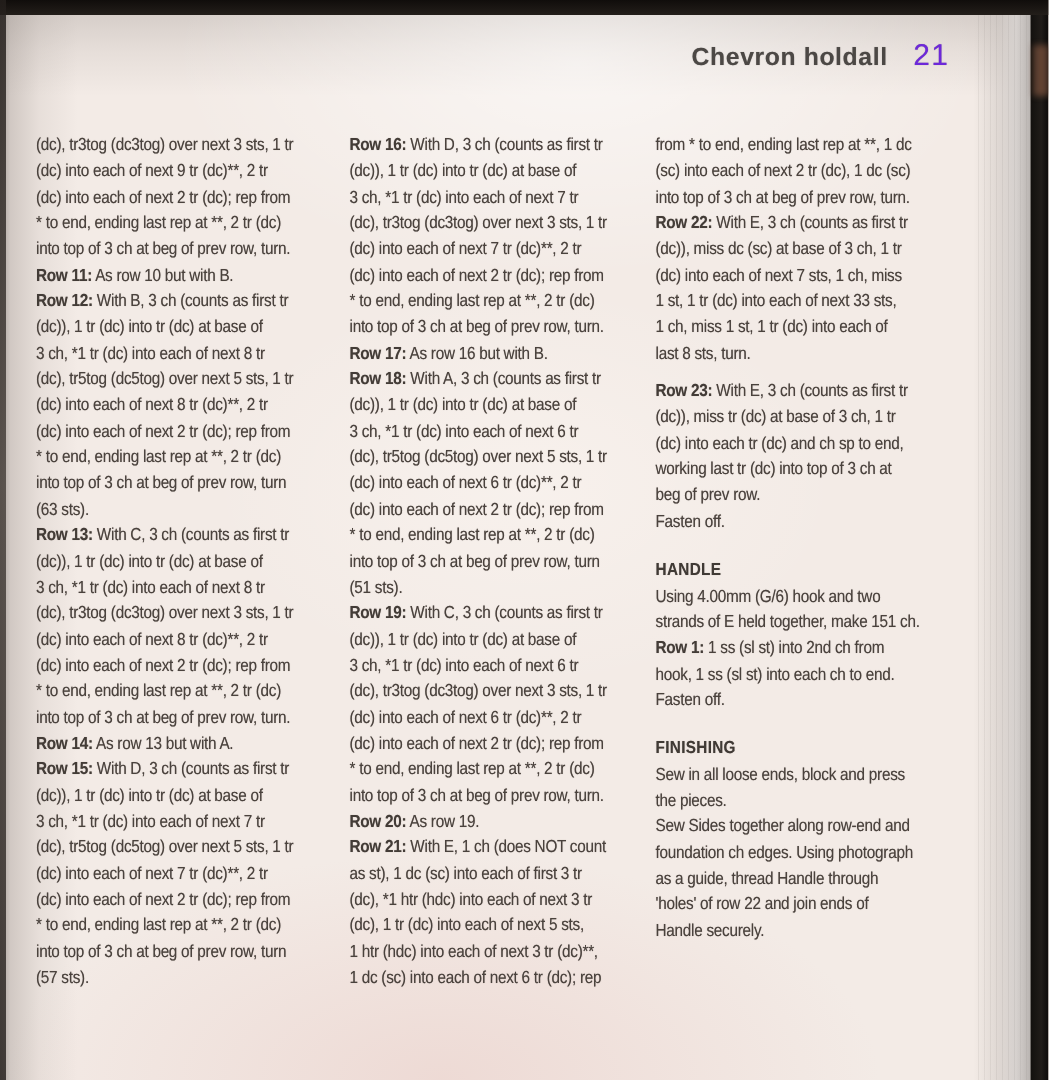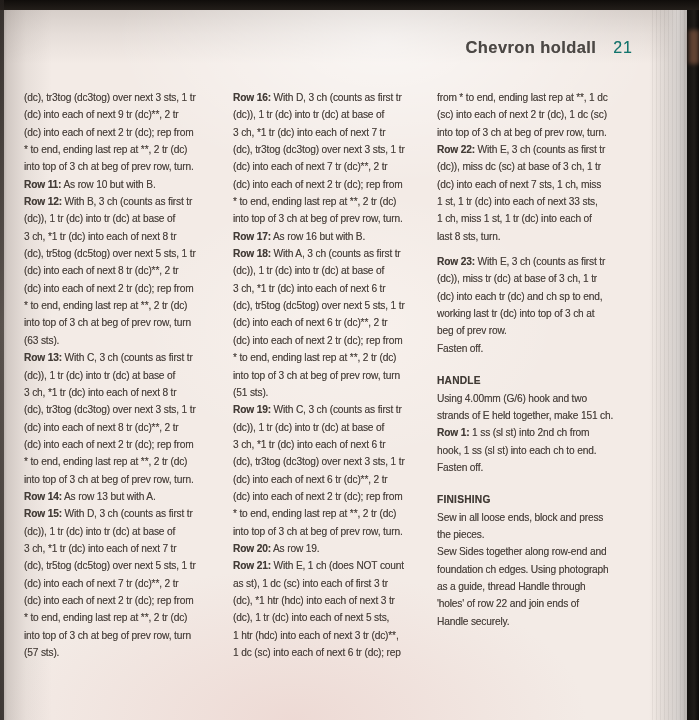--- a/index.html
+++ b/index.html
@@ -24,23 +24,23 @@
   .page-edge-strip{
     position:absolute;top:0;right:12px;width:38px;height:100%;
     background:
       repeating-linear-gradient(to right, rgba(255,255,255,0) 0 3px, rgba(120,114,110,0.10) 3px 4px),
       linear-gradient(to right, rgba(200,194,190,0) 0%, rgba(196,190,186,0.45) 45%, #d6d1ce 75%, #b9b4b1 100%);
   }
   .right-black{position:absolute;top:0;right:0;width:12px;height:100%;background:linear-gradient(to right,#12100e,#201c19 60%,#0c0a09);}
   .corner-brown{position:absolute;top:30px;right:0;width:10px;height:34px;background:#6e4a38;filter:blur(2px);opacity:.85;}
 
   
-  .header{position:absolute;top:38px;right:66px;display:flex;align-items:baseline;gap:17px;}
+  .header{position:absolute;top:26px;right:66px;display:flex;align-items:baseline;gap:17px;}
   .header .title{font-weight:bold;font-size:16.5px;letter-spacing:.4px;color:#4c4845;text-shadow:0 0 .6px rgba(76,72,69,.5);}
-  .header .pagenum{font-size:16px;color:#0f766e;letter-spacing:1px;text-shadow:0 0 .6px rgba(80,76,72,.45);}
+  .header .pagenum{font-size:20px;color:#6d28d9;letter-spacing:1px;text-shadow:0 0 .6px rgba(80,76,72,.45);}
 
   
   .col{
     position:absolute;top:88px;width:250px;
     font-size:11.6px;line-height:17.35px;letter-spacing:-.2px;
     color:#4a423d;white-space:nowrap;
     transform:scaleX(.88);transform-origin:0 0;
     text-shadow:0 0 .5px rgba(74,66,61,.55);
   }
   .col-1{left:24px;}

